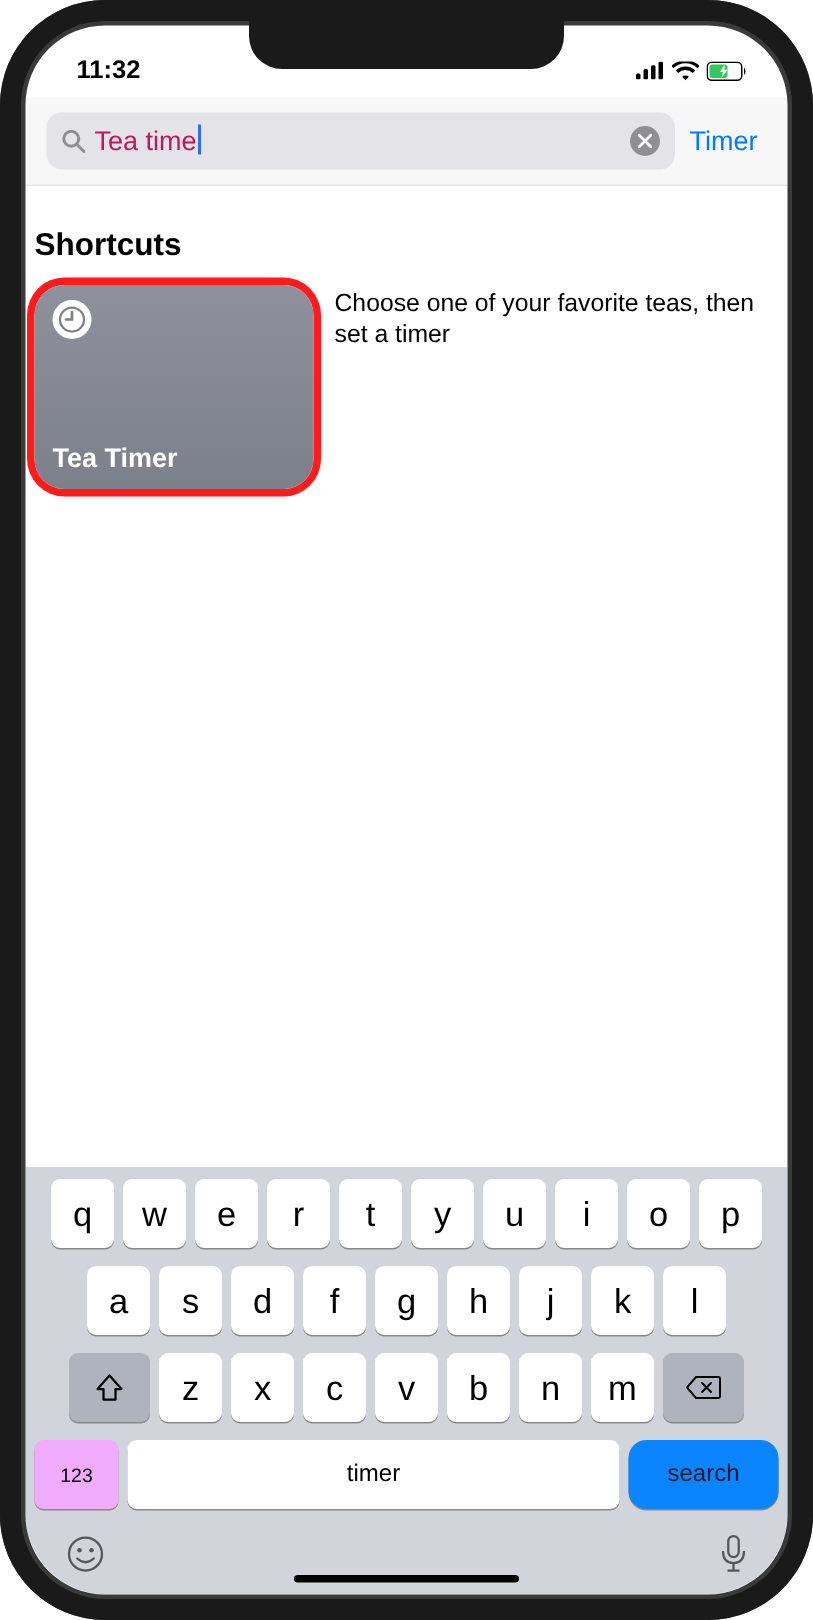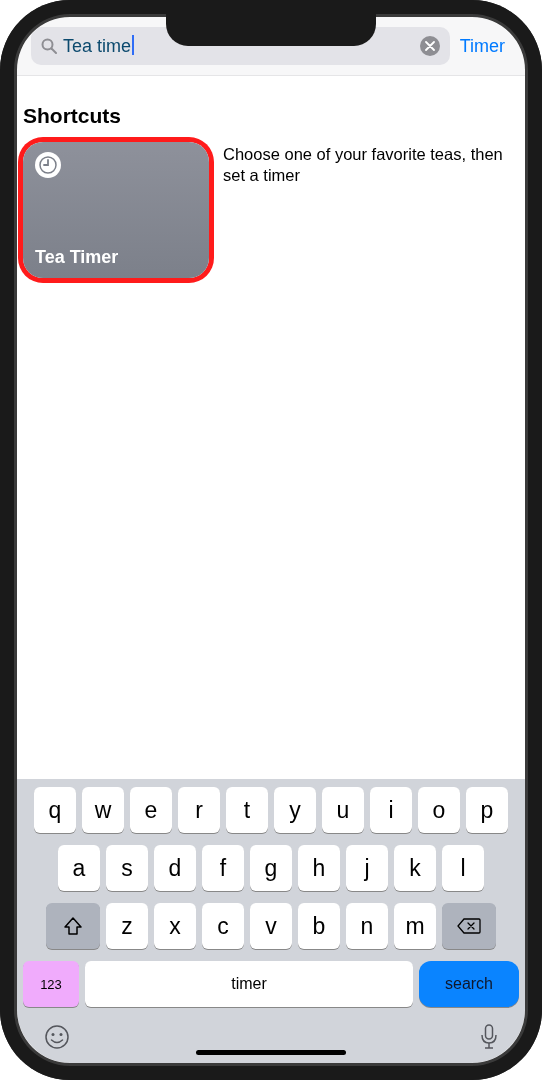--- a/index.html
+++ b/index.html
@@ -37,21 +37,21 @@
     
     .search-row {
       display: flex; align-items: center; gap: 10px;
       padding: 10px 14px; border-bottom: 1px solid #e5e5e7; background: #f7f7f8;
     }
     .search-input-wrap {
       flex: 1; display: flex; align-items: center; gap: 6px;
       background: #e3e3e8; border-radius: 10px; padding: 8px 10px;
     }
     .search-input-wrap .searchicon svg { display: block; }
-    .search-text { flex: 1; font-size: 18px; color: #0c4a6e; position: relative; }
+    .search-text { flex: 1; font-size: 18px; color: #be185d; position: relative; }
     .cursor { display: inline-block; width: 2px; height: 20px; background: #2f6df6; vertical-align: -3px; margin-left: 1px; }
     .clear-btn {
       width: 20px; height: 20px; border-radius: 50%; background: #8e8e93;
       display: flex; align-items: center; justify-content: center;
     }
     .cancel-link { color: #007aff; font-size: 18px; padding-right: 6px; }
 
     
     .content { flex: 1; background: #fff; padding: 28px 20px 0 6px; overflow: hidden; }
     .section-title { font-size: 21px; font-weight: 700; margin-bottom: 14px; }
@@ -96,20 +96,46 @@
 </head>
 <body>
 
 <div class="side-btn mute"></div>
 <div class="side-btn volup"></div>
 <div class="side-btn voldn"></div>
 <div class="side-btn power"></div>
 
 <div class="screen">
 
+  <div class="statusbar">
+    <span>11:32</span>
+    <span class="right">
+      <span class="cell-icon">
+        <svg width="19" height="12" viewBox="0 0 19 12">
+            <rect x="0" y="8" width="3" height="4" rx="1" fill="#000"></rect>
+            <rect x="5" y="5" width="3" height="7" rx="1" fill="#000"></rect>
+            <rect x="10" y="2.5" width="3" height="9.5" rx="1" fill="#000"></rect>
+            <rect x="15" y="0" width="3" height="12" rx="1" fill="#000"></rect>
+          </svg>
+      </span>
+      <span class="wifi-icon">
+        <svg width="18" height="13" viewBox="0 0 18 13">
+            <path d="M9 12.5 L6.7 10.2 A3.3 3.3 0 0 1 11.3 10.2 Z M4.2 7.7 L2.5 6 A9.2 9.2 0 0 1 15.5 6 L13.8 7.7 A6.8 6.8 0 0 0 4.2 7.7 Z M1 4.5 L-0.5 3 A13.5 13.5 0 0 1 18.5 3 L17 4.5 A11.3 11.3 0 0 0 1 4.5 Z" fill="#000"></path>
+          </svg>
+      </span>
+      <span class="batt-icon">
+        <svg width="28" height="13" viewBox="0 0 28 13">
+            <rect x="0.5" y="0.5" width="23" height="12" rx="3" stroke="#000" fill="none"></rect>
+            <rect x="2" y="2" width="12" height="9" rx="2" fill="#34c759"></rect>
+            <path d="M25 4 Q27 6.5 25 9 Z" fill="#000"></path>
+            <path d="M12 2 L9 7 L11 7 L10 11 L14 5.5 L12 5.5 Z" fill="#fff"></path>
+          </svg>
+      </span>
+    </span>
+  </div>
 
   <div class="search-row">
     <div class="search-input-wrap">
       <span class="searchicon">
         <svg width="16" height="16" viewBox="0 0 16 16">
             <circle cx="6.5" cy="6.5" r="5" stroke="#8e8e93" stroke-width="2" fill="none"></circle>
             <line x1="10.5" y1="10.5" x2="15" y2="15" stroke="#8e8e93" stroke-width="2" stroke-linecap="round"></line>
           </svg>
       </span>
       <span class="search-text"><span>Tea time</span><span class="cursor"></span></span>

